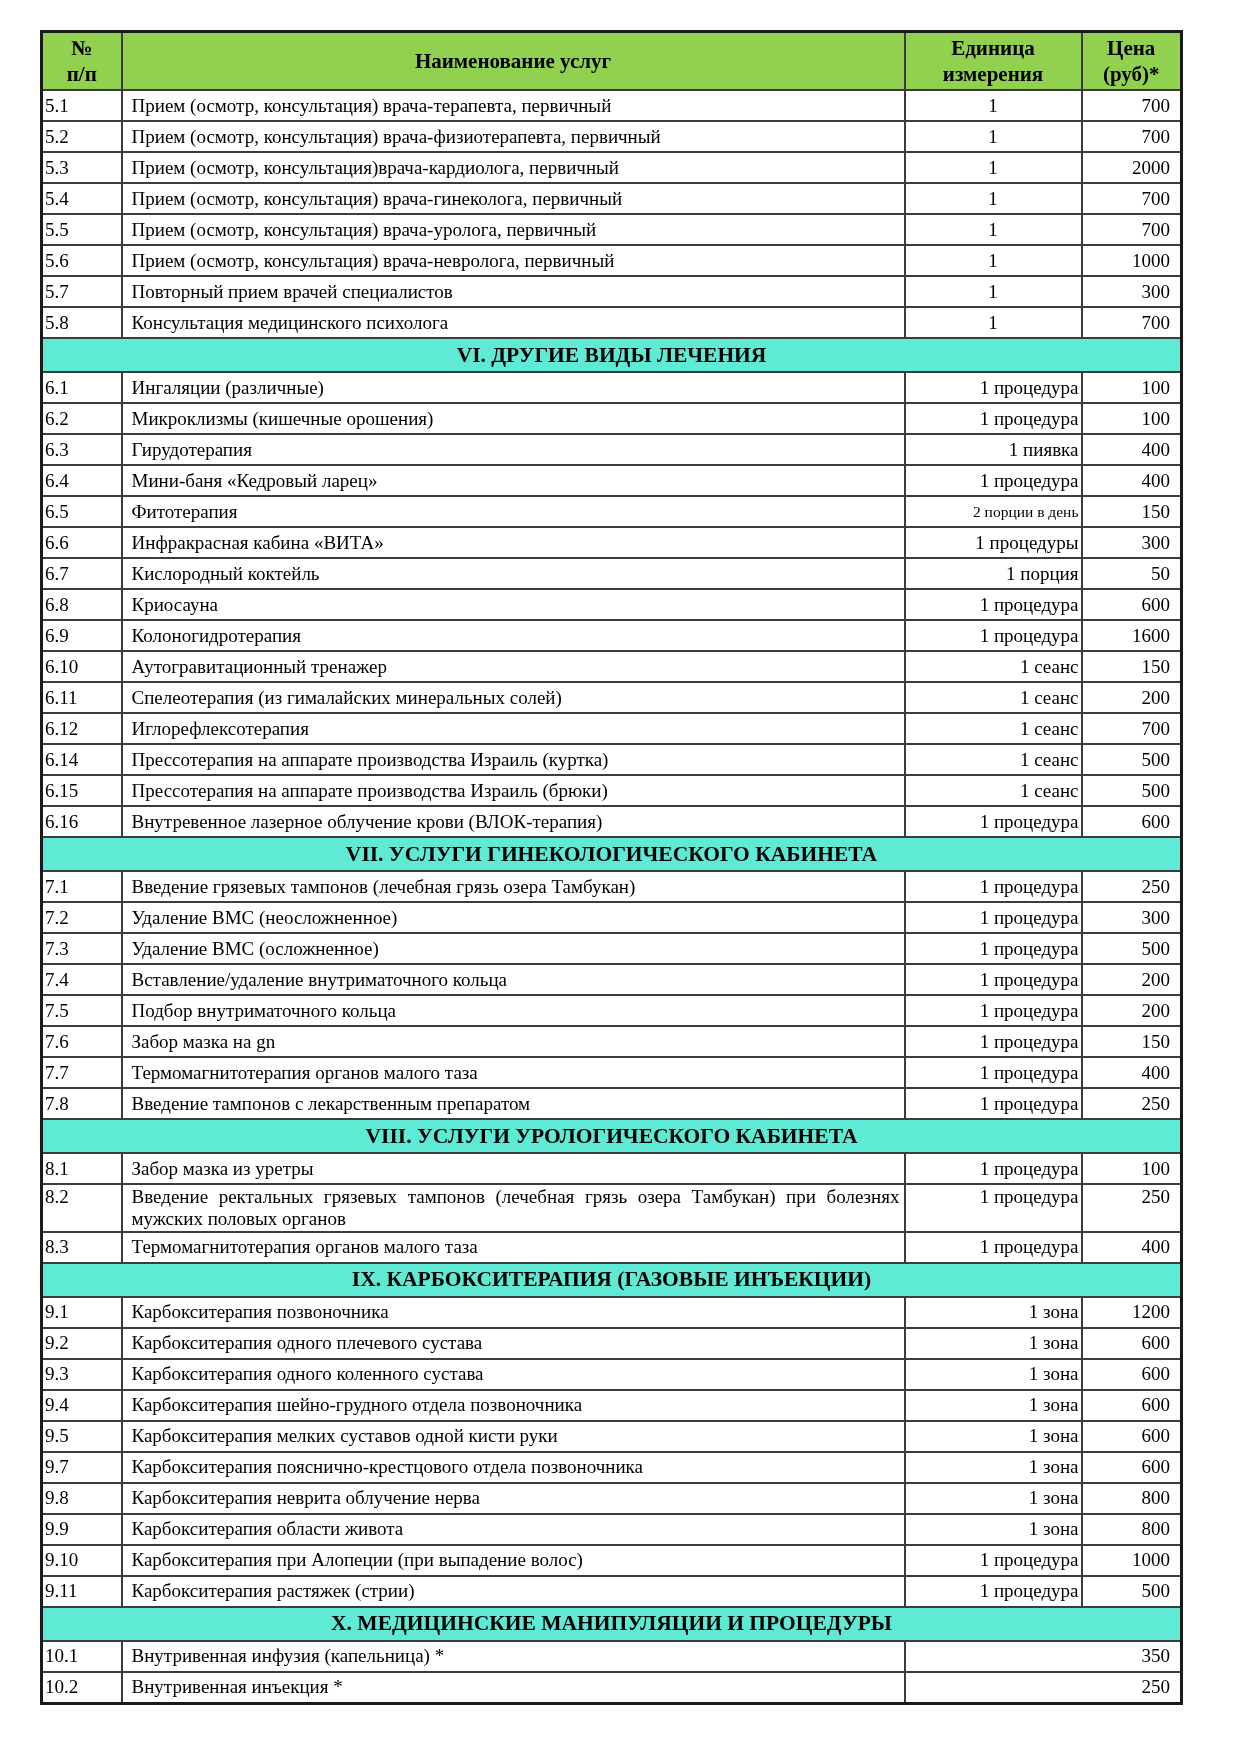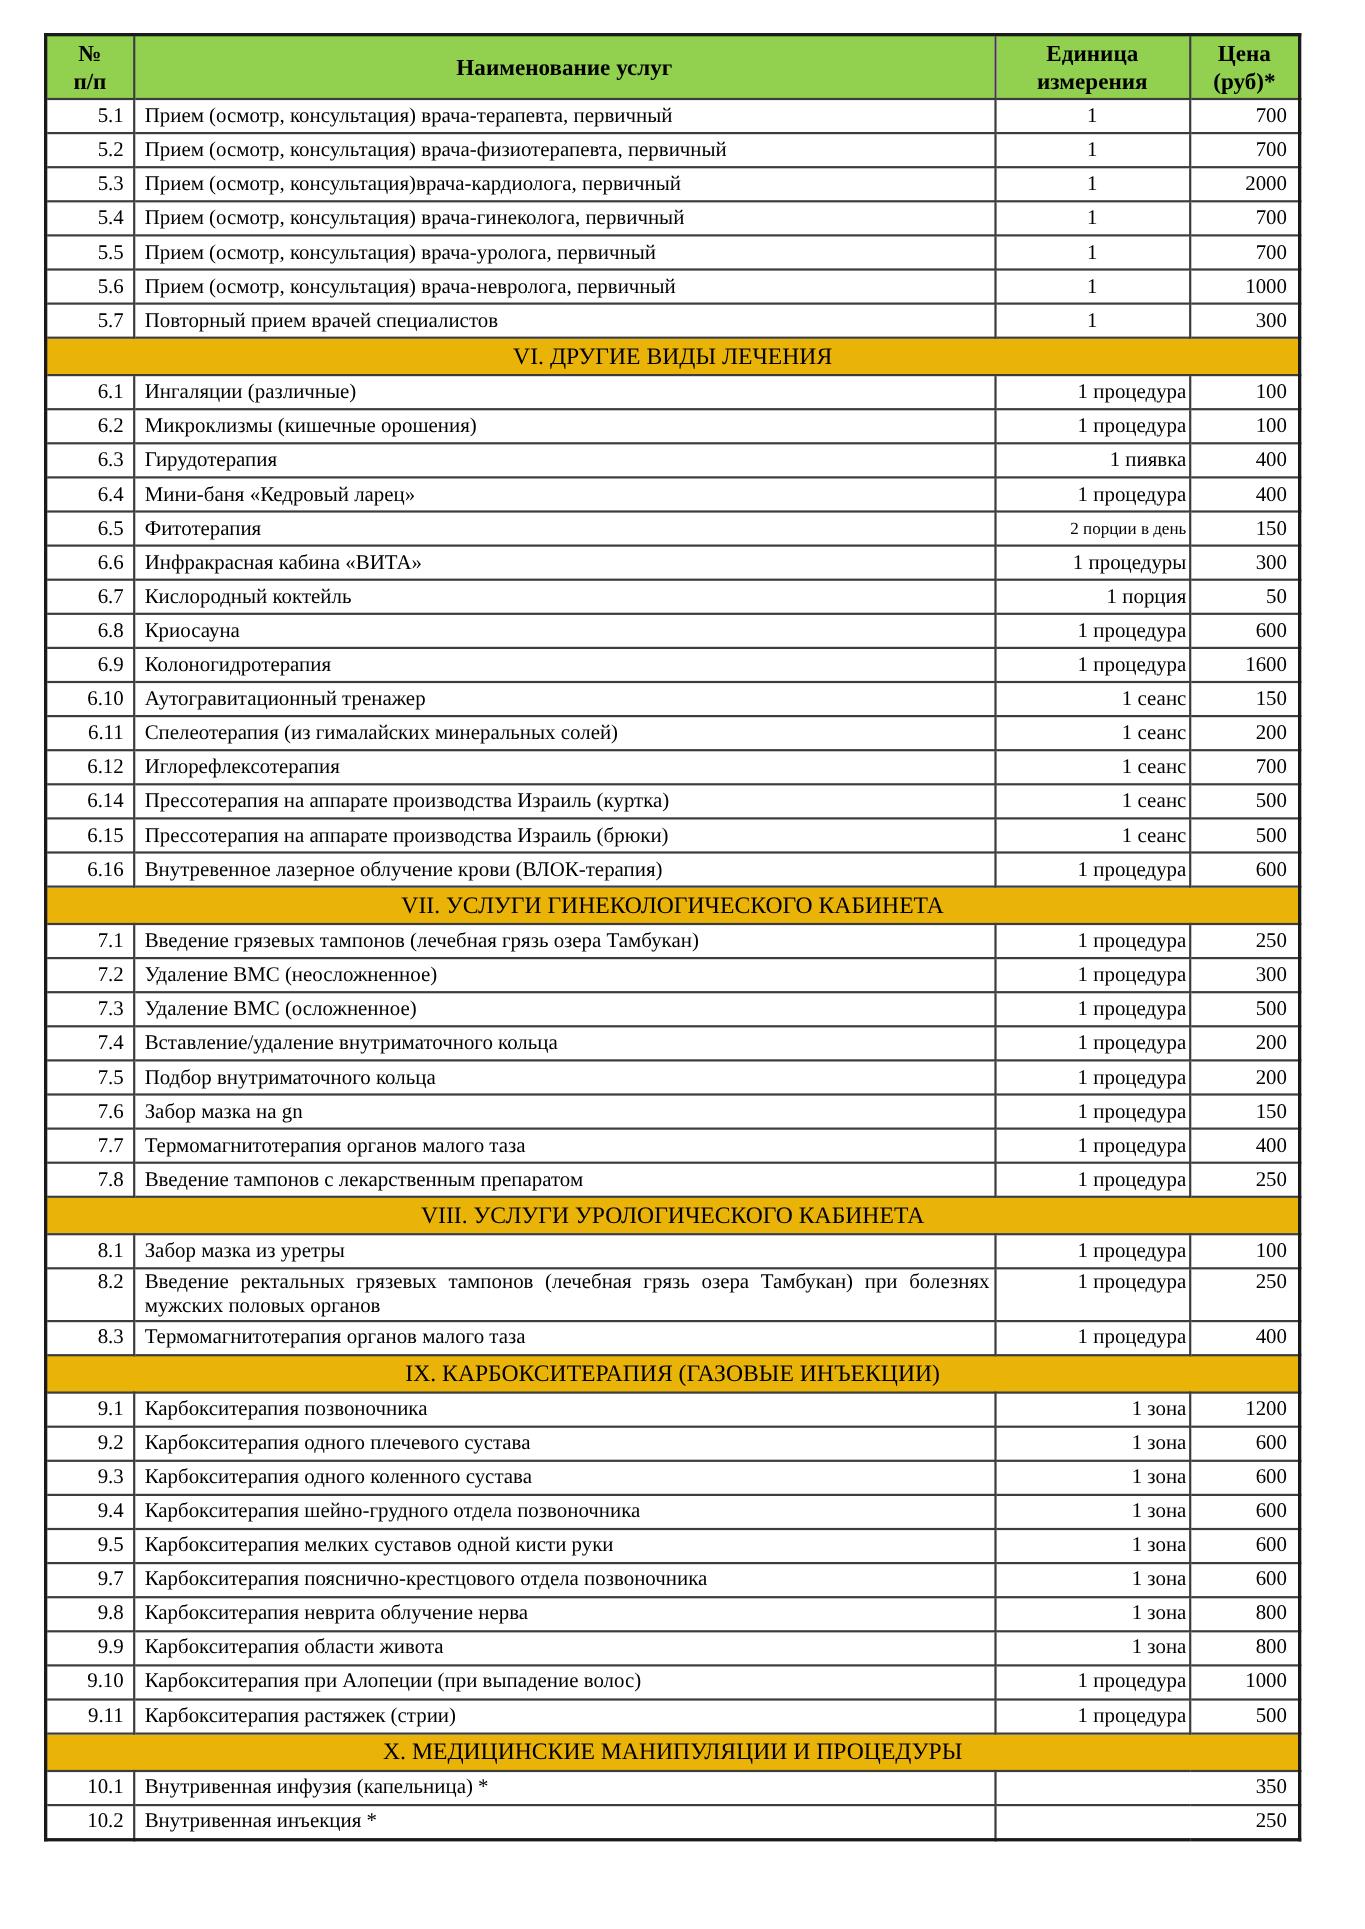--- a/index.html
+++ b/index.html
@@ -41,28 +41,28 @@
     padding: 0 2px;
   }
   tr.item-row td {
     height: 27px;
     font-size: 19px;
     line-height: 1.15;
     vertical-align: middle;
     background: #ffffff;
   }
   tr.section-row td {
-    background: #eab308;
+    background: #5eead4;
     text-align: center;
-    font-weight: normal;
+    font-weight: bold;
     font-size: 21.5px;
     height: 30px;
     vertical-align: middle;
   }
-  td.c-num   { text-align: right;  padding: 1px 8px 1px 2px; }
+  td.c-num   {  padding: 1px 8px 1px 2px; }
   td.c-name  { text-align: left;   padding: 1px 4px 1px 9px; }
   td.c-name.justify { text-align: justify; }
   td.c-unit-center { text-align: center; padding: 1px 2px; }
   td.c-unit-left   { text-align: right;   padding: 1px 2px 1px 8px; }
   td.c-unit-left.small { font-size: 15.5px; margin-top: 48px; }
   td.c-price { text-align: right; padding: 1px 10px 1px 2px; }
   tr.tall td { vertical-align: top; }
 </style>
 </head>
 <body>
@@ -122,20 +122,26 @@
           <td class="c-name">Прием (осмотр, консультация) врача-невролога, первичный</td>
           <td class="c-unit-center">1</td>
           <td class="c-price">1000</td>
         </tr>
         <tr class="item-row">
           <td class="c-num">5.7</td>
           <td class="c-name">Повторный прием врачей специалистов</td>
           <td class="c-unit-center">1</td>
           <td class="c-price">300</td>
         </tr>
+        <tr class="item-row">
+          <td class="c-num">5.8</td>
+          <td class="c-name">Консультация медицинского психолога</td>
+          <td class="c-unit-center">1</td>
+          <td class="c-price">700</td>
+        </tr>
         <tr class="section-row">
           <td colspan="4">VI. ДРУГИЕ ВИДЫ ЛЕЧЕНИЯ</td>
         </tr>
         <tr class="item-row">
           <td class="c-num">6.1</td>
           <td class="c-name">Ингаляции (различные)</td>
           <td class="c-unit-left">1 процедура</td>
           <td class="c-price">100</td>
         </tr>
         <tr class="item-row">

